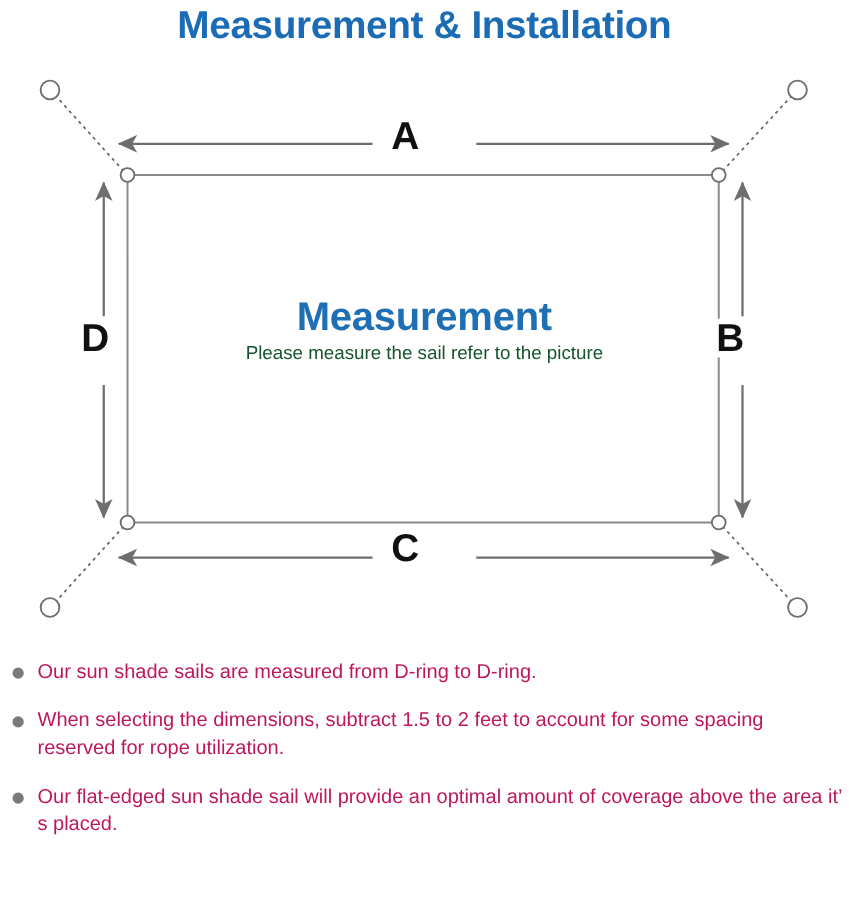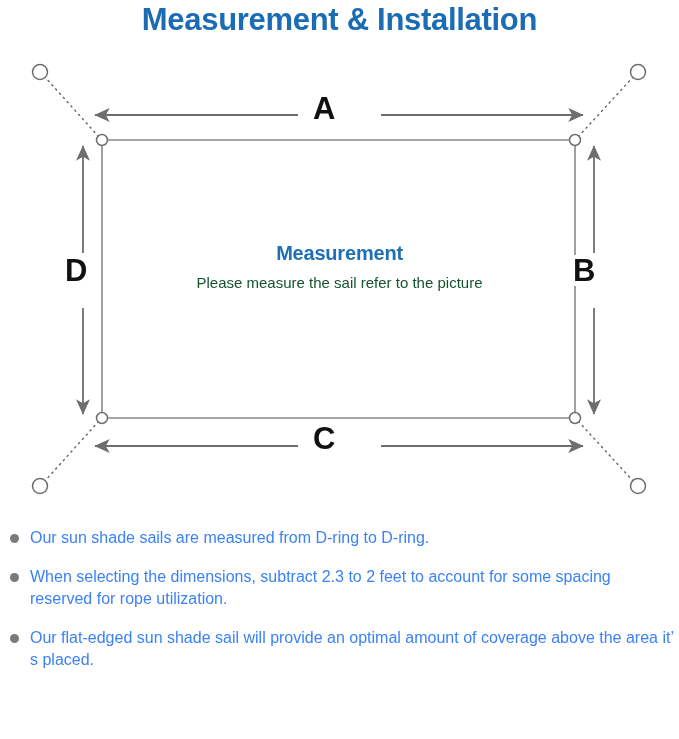--- a/index.html
+++ b/index.html
@@ -70,21 +70,21 @@
     position: absolute;
     left: 0;
     top: 190px;
     width: 679px;
     text-align: center;
     pointer-events: none;
   }
   .center-title {
     font-family: "Liberation Sans", sans-serif;
     font-weight: bold;
-    font-size: 20px;
+    font-size: 32px;
     line-height: 30px;
     color: #1f6fb5;
     letter-spacing: -0.2px;
   }
   .center-sub {
     margin-top: 5px;
     font-family: "Liberation Sans", sans-serif;
     font-weight: normal;
     font-size: 15px;
     line-height: 20px;
@@ -111,21 +111,21 @@
     border-radius: 50%;
     background: #7a7a7a;
     margin-top: 7px;
     margin-right: 11px;
   }
   .note-text {
     flex: 1 1 auto;
     font-family: "Liberation Sans", sans-serif;
     font-size: 16px;
     line-height: 22px;
-    color: #3b82f6;
+    color: #be185d;
   }
 </style>
 </head>
 <body>
 
 <div id="page">
 
   <div class="title">Measurement &amp; Installation</div>
 
   <div class="diagram">
@@ -177,21 +177,21 @@
     </div>
   </div>
 
   <div class="notes">
     <div class="note">
       <span class="bullet"></span>
       <span class="note-text">Our sun shade sails are measured from D-ring to D-ring.</span>
     </div>
     <div class="note">
       <span class="bullet"></span>
-      <span class="note-text">When selecting the dimensions, subtract 2.3 to 2 feet to account for some spacing reserved for rope utilization.</span>
+      <span class="note-text">When selecting the dimensions, subtract 1.5 to 2 feet to account for some spacing reserved for rope utilization.</span>
     </div>
     <div class="note">
       <span class="bullet"></span>
       <span class="note-text">Our flat-edged sun shade sail will provide an optimal amount of coverage above the area it’  s placed.</span>
     </div>
   </div>
 
 </div>
 
 </body></html>

